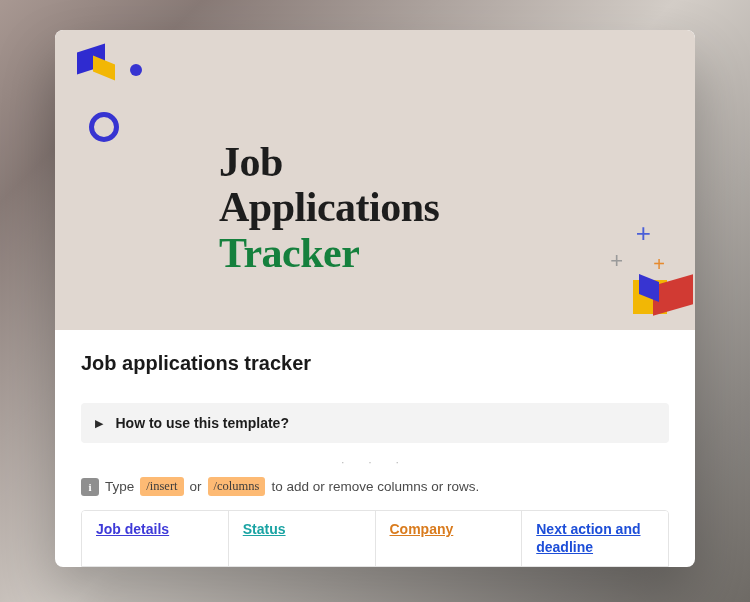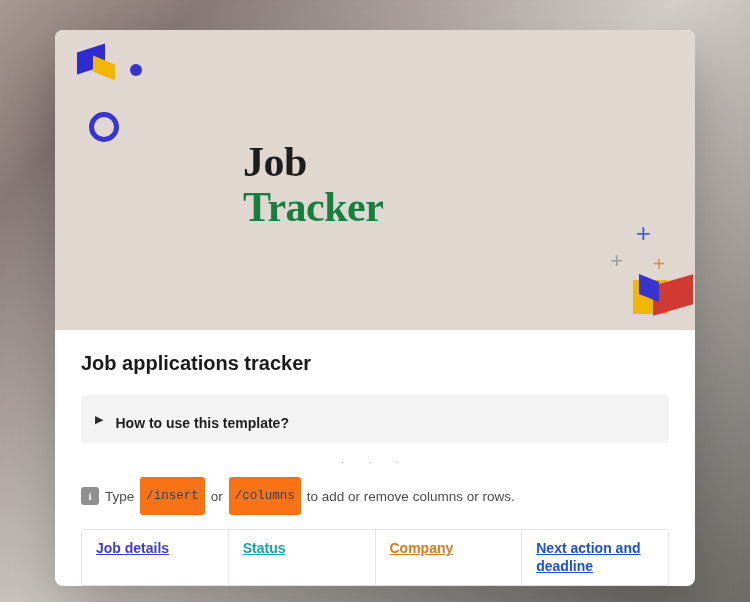--- a/index.html
+++ b/index.html
@@ -23,21 +23,21 @@
     position: relative;
     background: #e0d7d0;
     height: 300px;
     margin: 0;
     border-top-left-radius: 8px;
     border-top-right-radius: 8px;
     overflow: hidden;
   }
   .hero-title {
     position: absolute;
-    left: 188px;
+    left: 164px;
     top: 110px;
     font-size: 42px;
     line-height: 1.08;
     font-weight: 800;
     letter-spacing: -0.5px;
     color: #1d1d1d;
     font-family: Georgia, 'Times New Roman', serif;
   }
   .hero-title .accent { color: #15803d; font-weight: 600; }
   .deco { position: absolute; }
@@ -75,53 +75,53 @@
   .cube-br::before {
     content: ""; position: absolute; left: 18px; top: 6px; width: 40px; height: 30px;
     background: #d13a33; transform: skewY(-16deg);
   }
   .cube-br::after {
     content: ""; position: absolute; left: 4px; top: 4px; width: 20px; height: 20px;
     background: #3734d1; transform: skewY(22deg);
   }
   .content { padding: 22px 26px 0 26px; }
   .page-title {
-    font-size: 20px; font-weight: 800; color: #1a1a1a; margin-bottom: 20px;
+    font-size: 20px; font-weight: 800; color: #1a1a1a; margin-bottom: 28px;
   }
   .toggle-block {
     background: #f3f3f3;
     border-radius: 4px;
     padding: 12px 14px;
     display: flex;
     align-items: center;
     gap: 12px;
     cursor: pointer;
   }
   .toggle-caret {
     font-size: 11px; color: #2b2b2b;
   }
-  .toggle-label { font-size: 14px; font-weight: 700; color: #1d1d1d; margin-top: 8px; }
+  .toggle-label { font-size: 14px; font-weight: 700; color: #1d1d1d; }
   .dots {
     text-align: center; color: #b8b8b8; letter-spacing: 10px; font-size: 12px;
     padding: 12px 0 6px;
   }
   .hint-line {
     display: flex; align-items: center; gap: 6px;
     font-size: 13.5px; color: #4b4b4b; padding: 2px 0 14px;
     flex-wrap: wrap;
   }
   .info-badge {
     display: inline-flex; align-items: center; justify-content: center;
     width: 18px; height: 18px; background: #8f8f8f; color: #fff;
     font-size: 11px; font-weight: 800; border-radius: 3px;
     font-family: Georgia, serif;
   }
   .code-chip {
-    background: #f97316; border-radius: 3px; padding: 12px 6px;
-    font-family: Liberation Mono, monospace; font-size: 12.5px;
+    background: #fdba74; border-radius: 3px; padding: 2px 6px;
+    font-family: Liberation Serif, serif; font-size: 12.5px;
     color: #3d3d3d;
   }
   .table-head {
     display: flex;
     border: 1px solid #e4e4e4;
     border-radius: 4px 4px 0 0;
     overflow: hidden;
   }
   .th {
     flex: 1; padding: 10px 14px; font-size: 14px; font-weight: 800;
@@ -143,20 +143,21 @@
     <div class="deco cube-tl"></div>
     <div class="deco circle-small"></div>
     <div class="deco circle-outline"></div>
     <div class="deco plus plus-blue">+</div>
     <div class="deco plus plus-grey">+</div>
     <div class="deco plus plus-orange">+</div>
     <div class="deco square-yellow"></div>
     <div class="deco cube-br"></div>
     <div class="hero-title">
       <div>Job</div>
+      <div>Applications</div>
       <div class="accent">Tracker</div>
     </div>
   </div>
 
   <div class="content">
 
     <h1 class="page-title">Job applications tracker</h1>
 
     <div class="toggle-block">
       <span class="toggle-caret">▶</span>

